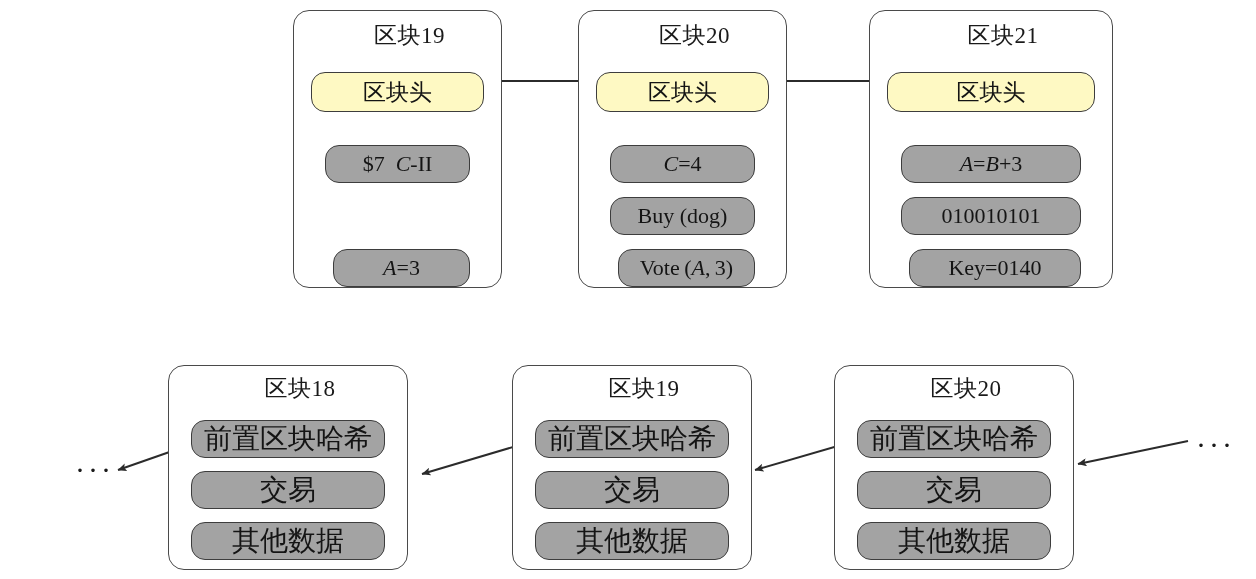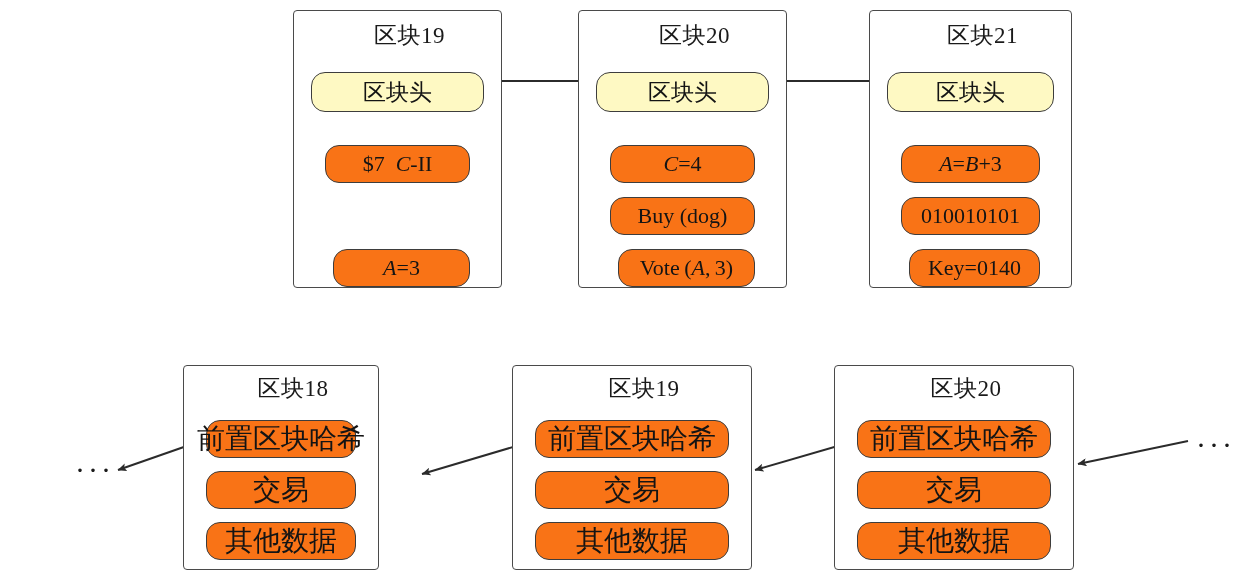--- a/index.html
+++ b/index.html
@@ -33,21 +33,21 @@
     z-index: 1;
     pointer-events: none;
   }
 
   
   .block {
     position: absolute;
     box-sizing: border-box;
     background: #ffffff;
     border: 1.6px solid #4a4a4a;
-    border-radius: 4px;
+    border-radius: 16px;
     z-index: 2;
     padding-left: 24px;
   }
 
   .block-title {
     text-align: center;
     font-size: 23px;
     line-height: 1;
     letter-spacing: 0.5px;
     color: #1a1a1a;
@@ -63,21 +63,21 @@
     display: flex;
     align-items: center;
     justify-content: center;
     color: #141414;
   }
 
   .pill-header {
     background: #fef9c3;
   }
   .pill-data {
-    background: #f97316;
+    background: #a3a3a3;
   }
 
   
   .block-top {
     top: 10px;
     height: 278px;
   }
   .block-top .block-title {
     margin-top: 13px;
   }
@@ -171,31 +171,31 @@
     <div class="pill pill-header">区块头</div>
     <div class="pill pill-data r0">
       <span><span class="math-i">C</span>=4</span>
     </div>
     <div class="pill pill-data r1">Buy (dog)</div>
     <div class="pill pill-data r2">
       <span>Vote (<span class="math-i">A</span>, 3)</span>
     </div>
   </div>
 
-  <div class="block block-top" style="left:869px; width:203px;">
+  <div class="block block-top" style="left:869px; width:244px;">
     <div class="block-title">区块21</div>
     <div class="pill pill-header">区块头</div>
     <div class="pill pill-data r0">
       <span><span class="math-i">A</span>=<span class="math-i">B</span>+3</span>
     </div>
     <div class="pill pill-data r1">010010101</div>
     <div class="pill pill-data r2">Key=0140</div>
   </div>
 
-  <div class="block block-bottom" style="left:183px; width:196px;">
+  <div class="block block-bottom" style="left:168px; width:240px;">
     <div class="block-title">区块18</div>
     <div class="pill pill-data b0">前置区块哈希</div>
     <div class="pill pill-data b1">交易</div>
     <div class="pill pill-data b2">其他数据</div>
   </div>
 
   <div class="block block-bottom" style="left:512px; width:240px;">
     <div class="block-title">区块19</div>
     <div class="pill pill-data b0">前置区块哈希</div>
     <div class="pill pill-data b1">交易</div>

